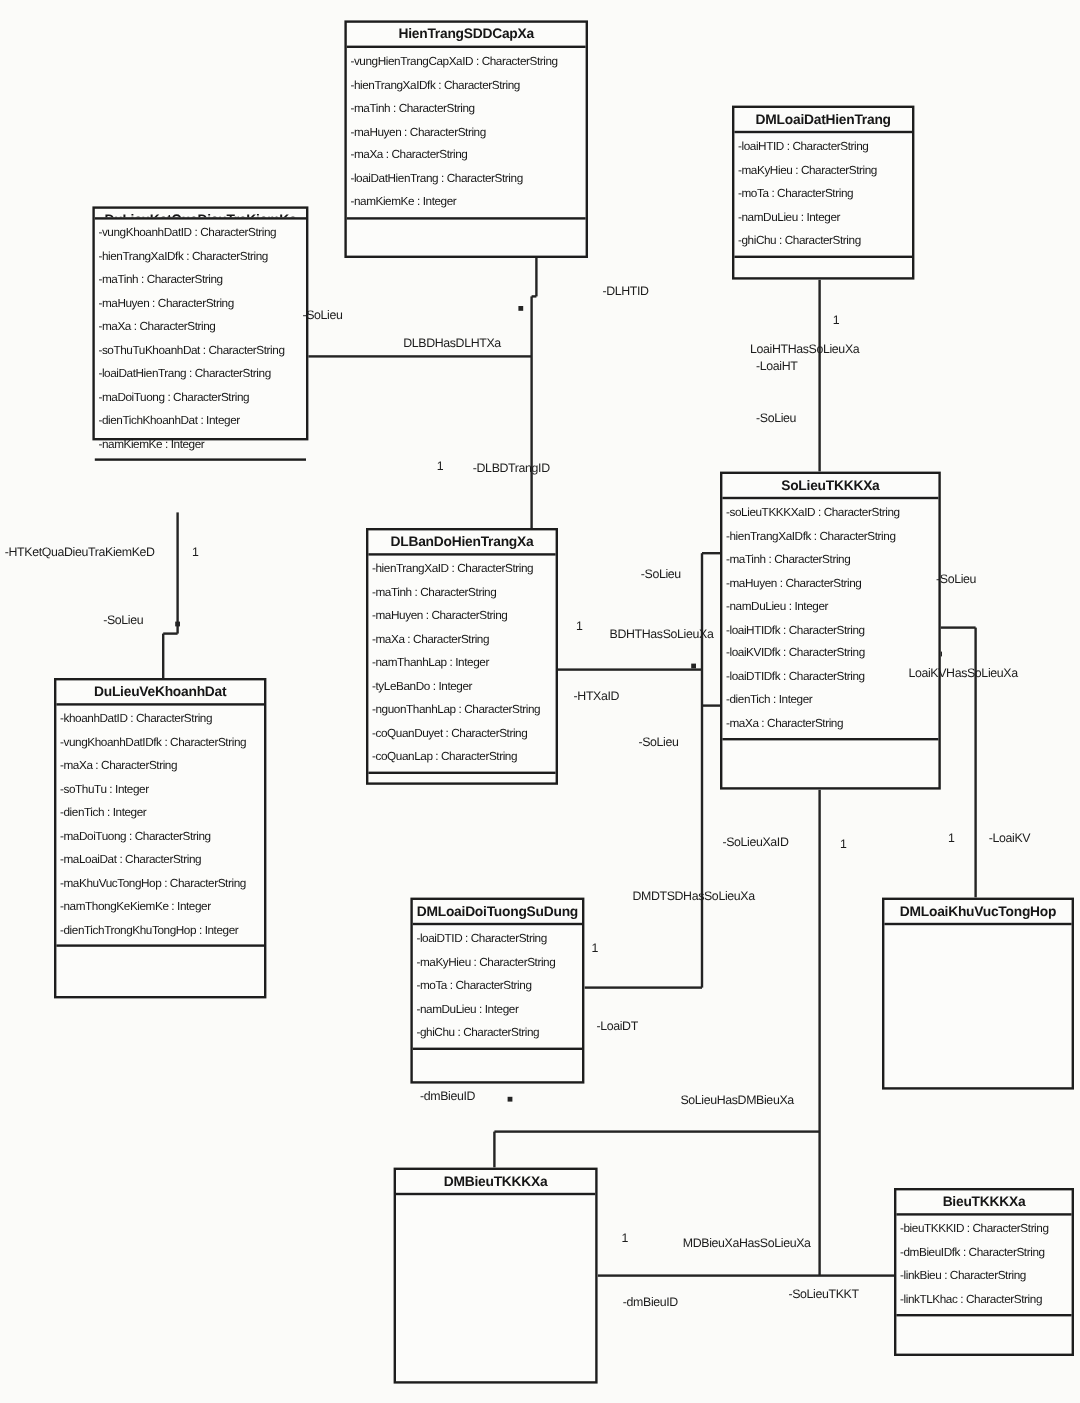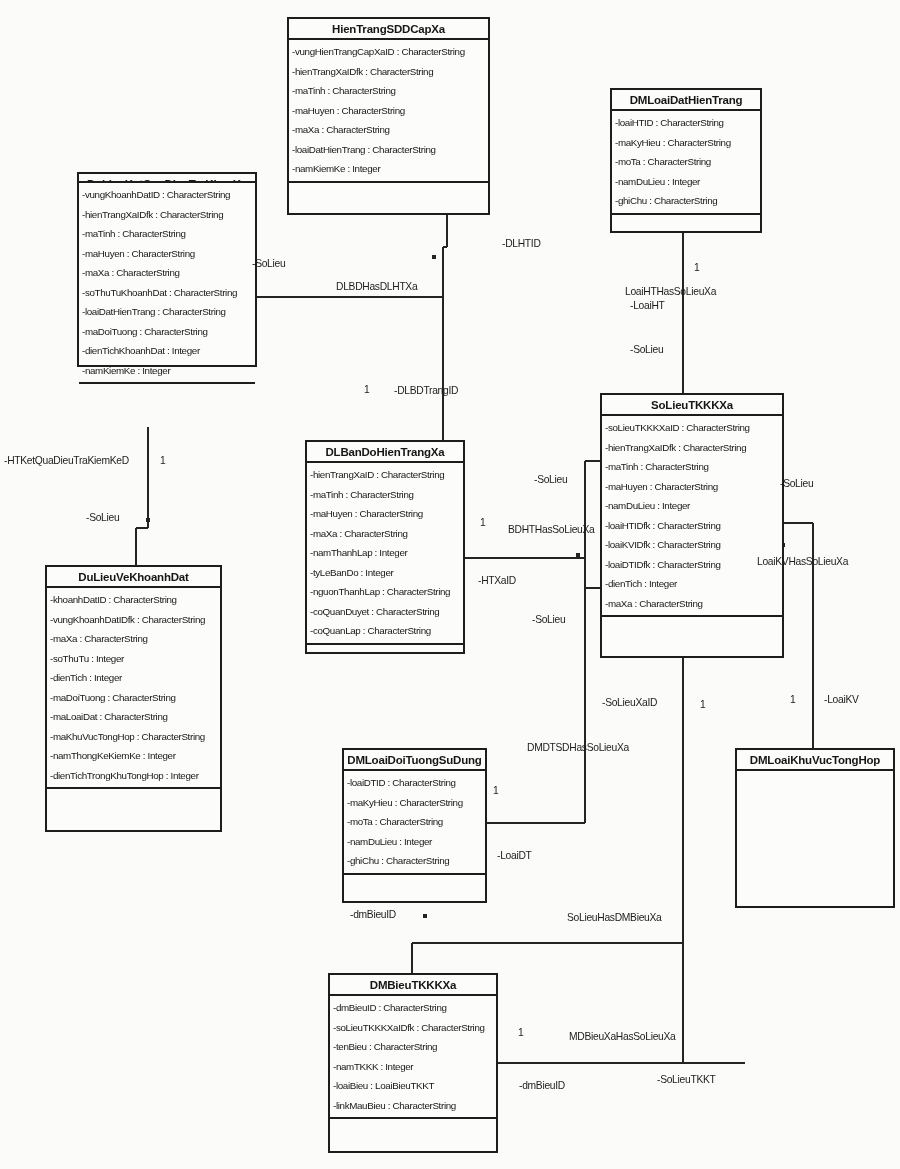--- a/index.html
+++ b/index.html
@@ -160,27 +160,29 @@
         <div class="uml-attr">-ghiChu : CharacterString</div>
       </div>
       <div class="uml-empty"></div>
     </div>
     <div class="uml-class" style="left: 735px; top: 748px; width: 160px; height: 160px;">
       <div class="uml-title">DMLoaiKhuVucTongHop</div>
       <div class="uml-empty"></div>
     </div>
     <div class="uml-class" style="left: 328px; top: 973px; width: 170px; height: 180px;">
       <div class="uml-title">DMBieuTKKKXa</div>
-      <div class="uml-attrs">
-        <div class="uml-attr">-dmBieuID : CharacterString</div>
-        <div class="uml-attr">-soLieuTKKKXaIDfk : CharacterString</div>
-        <div class="uml-attr">-tenBieu : CharacterString</div>
-        <div class="uml-attr">-namTKKK : Integer</div>
-        <div class="uml-attr">-loaiBieu : LoaiBieuTKKT</div>
-        <div class="uml-attr">-linkMauBieu : CharacterString</div>
+      <div class="uml-empty"></div>
+    </div>
+    <div class="uml-class" style="left: 745px; top: 990px; width: 150px; height: 140px;">
+      <div class="uml-title">BieuTKKKXa</div>
+      <div class="uml-attrs">
+        <div class="uml-attr">-bieuTKKKID : CharacterString</div>
+        <div class="uml-attr">-dmBieuIDfk : CharacterString</div>
+        <div class="uml-attr">-linkBieu : CharacterString</div>
+        <div class="uml-attr">-linkTLKhac : CharacterString</div>
       </div>
       <div class="uml-empty"></div>
     </div>
     <div class="edge-label" style="left: 502px; top: 238px;">-DLHTID</div>
     <div class="edge-label" style="left: 252px; top: 258px;">-SoLieu</div>
     <div class="edge-label" style="left: 336px; top: 281px;">DLBDHasDLHTXa</div>
     <div class="edge-label" style="left: 364px; top: 384px;">1</div>
     <div class="edge-label" style="left: 394px; top: 385px;">-DLBDTrangID</div>
     <div class="edge-label" style="left: 630px; top: 262px; margin-top: 38px;">-LoaiHT</div>
     <div class="edge-label" style="left: 694px; top: 262px;">1</div>

